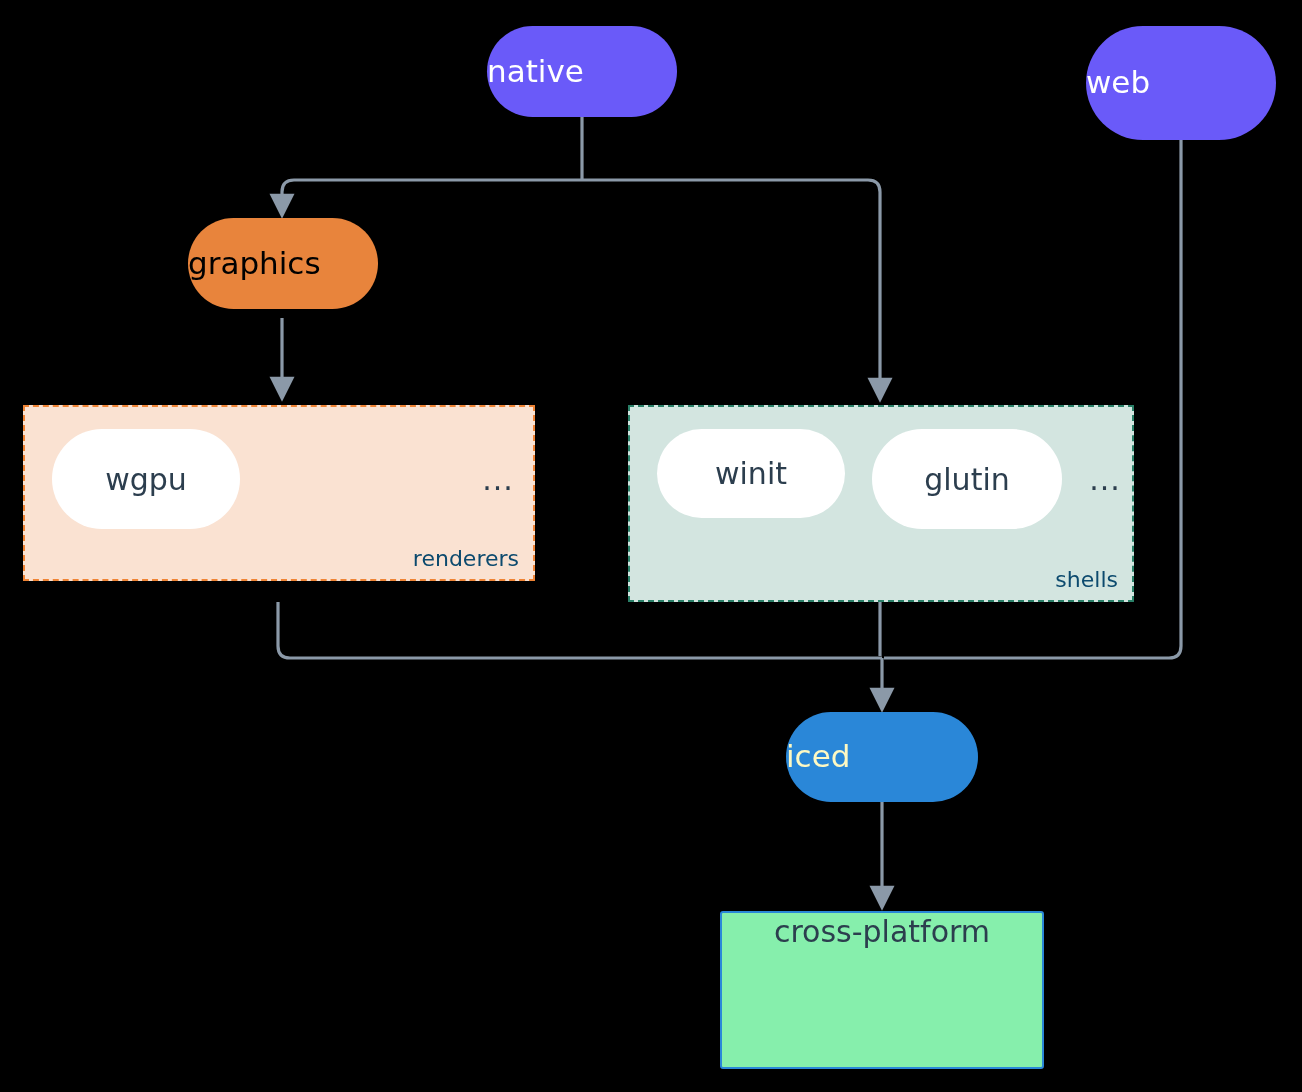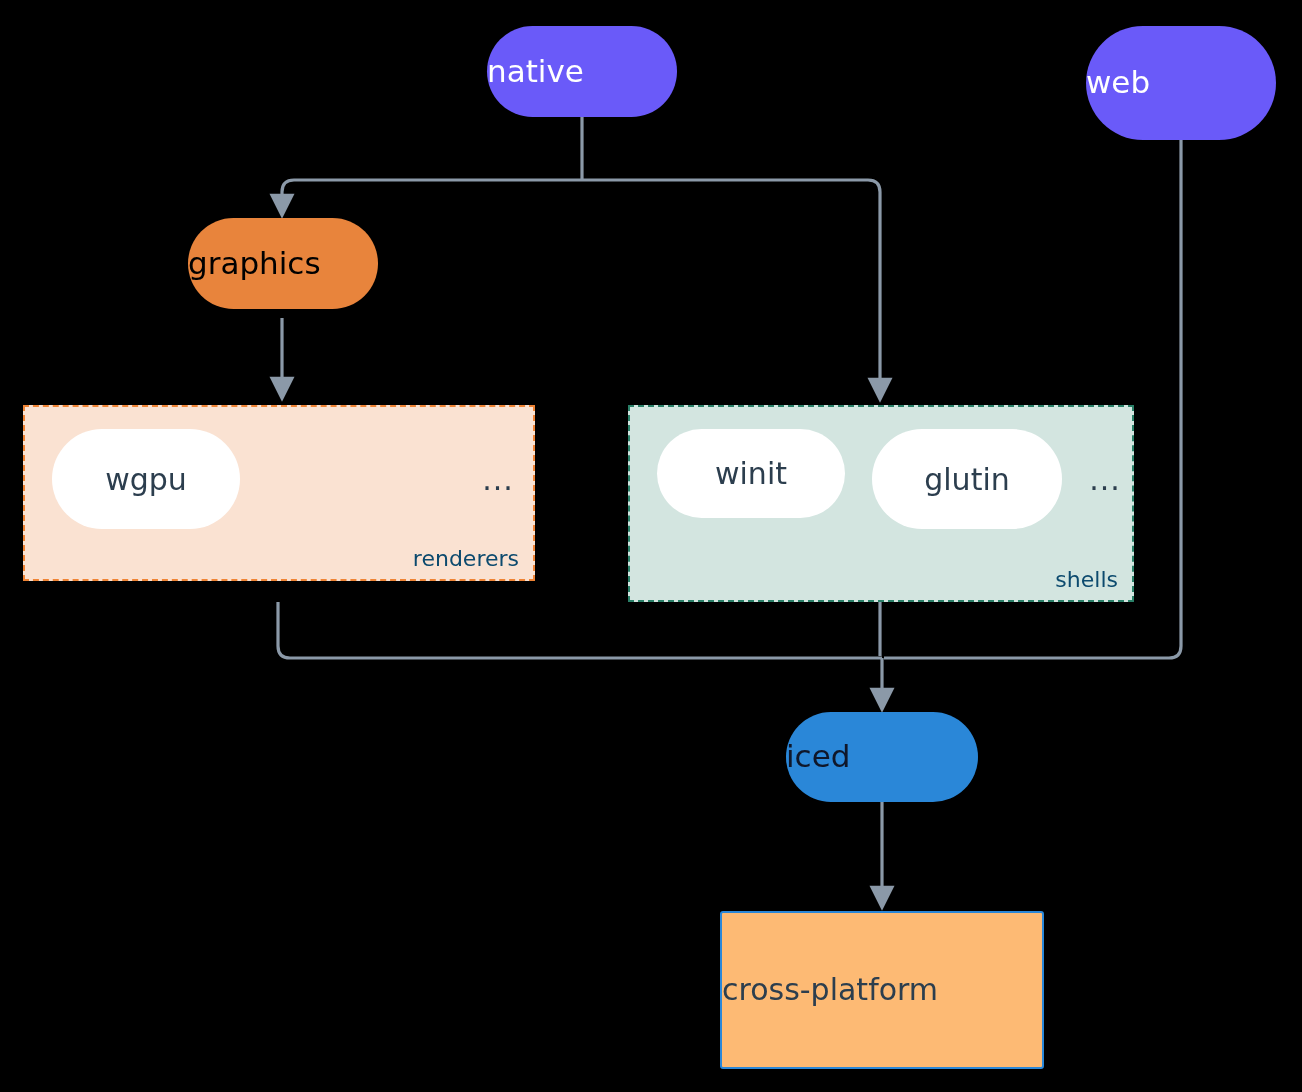--- a/index.html
+++ b/index.html
@@ -44,21 +44,21 @@
     color: #ffffff;
     font-size: 31px;
   }
   .pill-graphics {
     background: #e8843c;
     color: #000000;
     font-size: 31px;
   }
   .pill-iced {
     background: #2a87d8;
-    color: #0f172a;
+    color: #fef9c3;
     font-size: 31px;
   }
   
   .group {
     position: absolute;
     box-sizing: border-box;
   }
   .group-renderers {
     background: #fae2d2;
     border: 2px dashed #ef8435;
@@ -90,26 +90,26 @@
     position: absolute;
     display: flex;
     align-items: center;
     justify-content: center;
     color: #2c3e4e;
     font-size: 30px;
     letter-spacing: 1px;
   }
   
   .rect-app {
-    background: #fdba74;
+    background: #86efac;
     border: 2px solid #2a87d8;
     border-radius: 3px;
     color: #2c3e4e;
     font-size: 30px;
-    flex-direction: row;
+    flex-direction: column;
   }
   .rect-app span { display: block; }
 </style>
 </head>
 <body>
 
 <div id="canvas">
 
   <svg id="edge-layer" viewBox="0 0 1302 1092" width="1302" height="1092">
     <defs>

